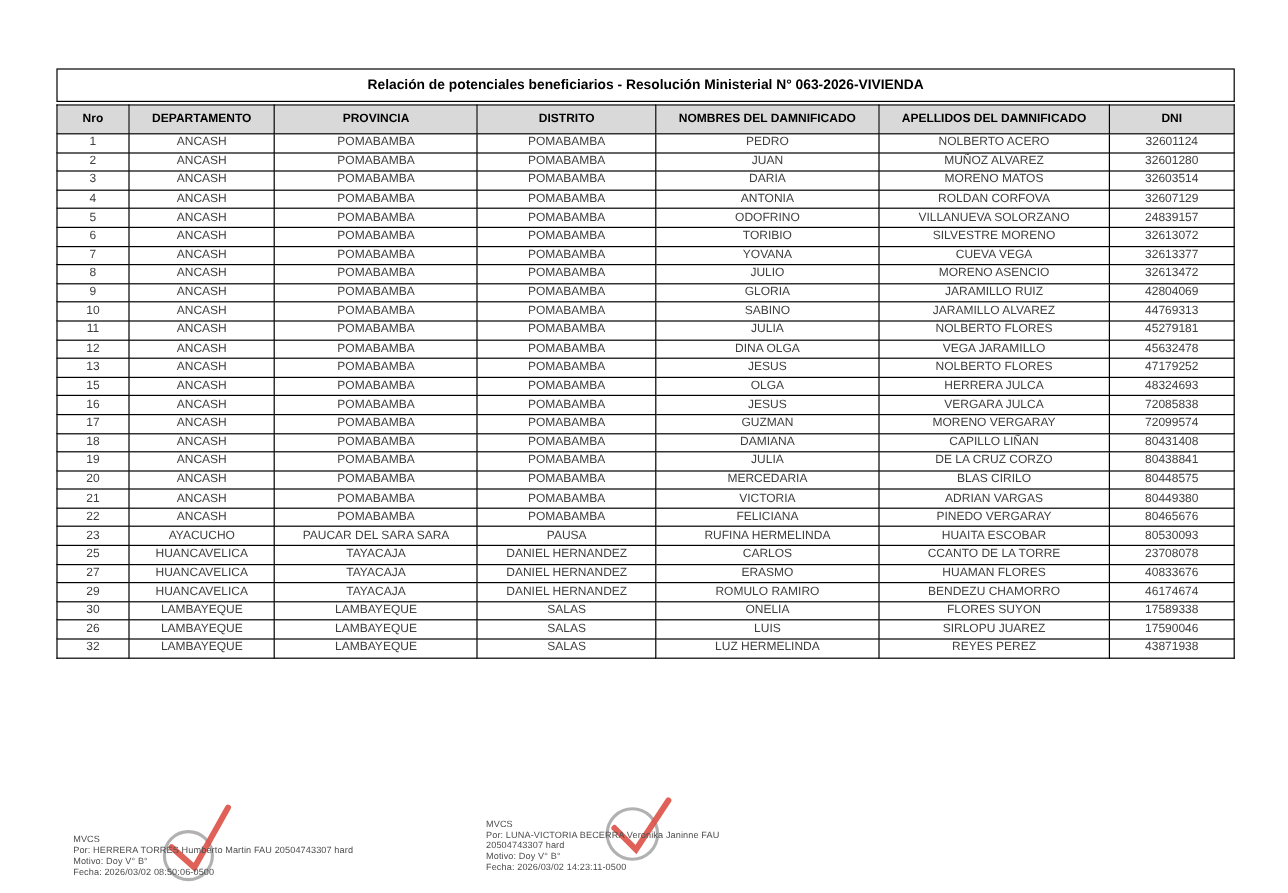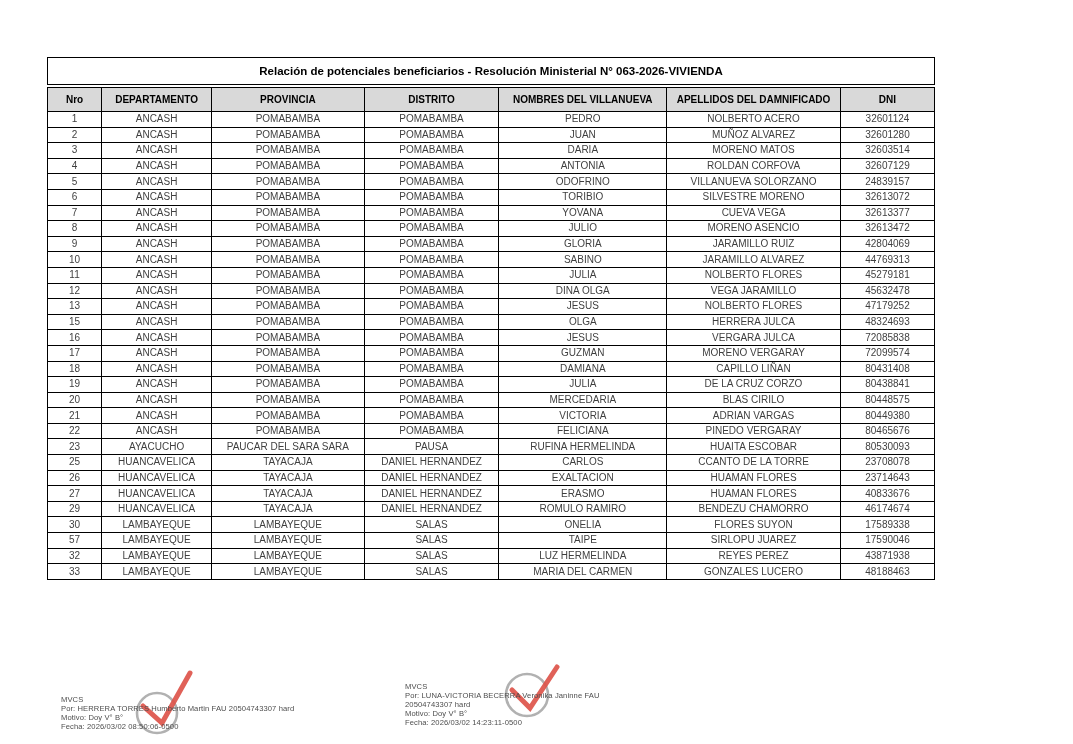--- a/index.html
+++ b/index.html
@@ -1,20 +1,20 @@
 <!DOCTYPE html>
 <html><head>
 <meta charset="utf-8">
 <style>
   html,body{margin:0;padding:0;}
   body{
     width:1073px;height:744px;background:#ffffff;position:relative;
     font-family:"Liberation Sans", sans-serif;overflow:hidden;
   }
-  .doc{position:absolute;left:47px;top:57px;width:888px;}
+  .doc{position:absolute;left:47px;top:57px;width:982px;}
   .title-box{
     border:1px solid #000;height:26px;display:flex;align-items:center;justify-content:center;
     font-weight:bold;font-size:11.5px;color:#000;margin-bottom:2px;background:#fff;
   }
   table.bene{border-collapse:collapse;width:100%;table-layout:fixed;background:#fff;}
   table.bene th, table.bene td{
     border:1px solid #000;text-align:center;overflow:hidden;white-space:nowrap;padding:0;
   }
   table.bene th{
     background:#d9d9d9;height:23px;font-size:10px;font-weight:bold;color:#000;
@@ -42,21 +42,21 @@
         <col style="width:18.9%">
         <col style="width:19.6%">
       <col style="width:10.6%">
     </colgroup>
     <thead>
       <tr>
           <th>Nro</th>
           <th>DEPARTAMENTO</th>
           <th>PROVINCIA</th>
           <th>DISTRITO</th>
-          <th>NOMBRES DEL VILLANUEVA</th>
+          <th>NOMBRES DEL DAMNIFICADO</th>
           <th>APELLIDOS DEL DAMNIFICADO</th>
           <th>DNI</th>
         </tr>
     </thead>
     <tbody>
         <tr>
           <td>1</td>
           <td>ANCASH</td>
           <td>POMABAMBA</td>
           <td>POMABAMBA</td>
@@ -256,29 +256,20 @@
         <tr>
           <td>25</td>
           <td>HUANCAVELICA</td>
           <td>TAYACAJA</td>
           <td>DANIEL HERNANDEZ</td>
           <td>CARLOS</td>
           <td>CCANTO DE LA TORRE</td>
           <td>23708078</td>
         </tr>
         <tr>
-          <td>26</td>
-          <td>HUANCAVELICA</td>
-          <td>TAYACAJA</td>
-          <td>DANIEL HERNANDEZ</td>
-          <td>EXALTACION</td>
-          <td>HUAMAN FLORES</td>
-          <td>23714643</td>
-        </tr>
-        <tr>
           <td>27</td>
           <td>HUANCAVELICA</td>
           <td>TAYACAJA</td>
           <td>DANIEL HERNANDEZ</td>
           <td>ERASMO</td>
           <td>HUAMAN FLORES</td>
           <td>40833676</td>
         </tr>
         <tr>
           <td>29</td>
@@ -292,45 +283,36 @@
         <tr>
           <td>30</td>
           <td>LAMBAYEQUE</td>
           <td>LAMBAYEQUE</td>
           <td>SALAS</td>
           <td>ONELIA</td>
           <td>FLORES SUYON</td>
           <td>17589338</td>
         </tr>
         <tr>
-          <td>57</td>
+          <td>26</td>
           <td>LAMBAYEQUE</td>
           <td>LAMBAYEQUE</td>
           <td>SALAS</td>
-          <td>TAIPE</td>
+          <td>LUIS</td>
           <td>SIRLOPU JUAREZ</td>
           <td>17590046</td>
         </tr>
         <tr>
           <td>32</td>
           <td>LAMBAYEQUE</td>
           <td>LAMBAYEQUE</td>
           <td>SALAS</td>
           <td>LUZ HERMELINDA</td>
           <td>REYES PEREZ</td>
           <td>43871938</td>
-        </tr>
-        <tr>
-          <td>33</td>
-          <td>LAMBAYEQUE</td>
-          <td>LAMBAYEQUE</td>
-          <td>SALAS</td>
-          <td>MARIA DEL CARMEN</td>
-          <td>GONZALES LUCERO</td>
-          <td>48188463</td>
         </tr>
       </tbody>
   </table>
 </div>
 
 <svg class="check-svg" style="left:133px;top:666px;" width="80" height="72" viewBox="0 0 80 72">
   <circle cx="24" cy="47" r="20" fill="none" stroke="#a8a8a8" stroke-width="2.6" opacity="0.9"></circle>
   <polyline points="10,40 29,57 57,7" fill="none" stroke="#dd544a" stroke-width="5" stroke-linecap="round" stroke-linejoin="miter" opacity="0.92"></polyline>
 </svg>
 <div class="stamp" style="left:61px;top:695px;">

